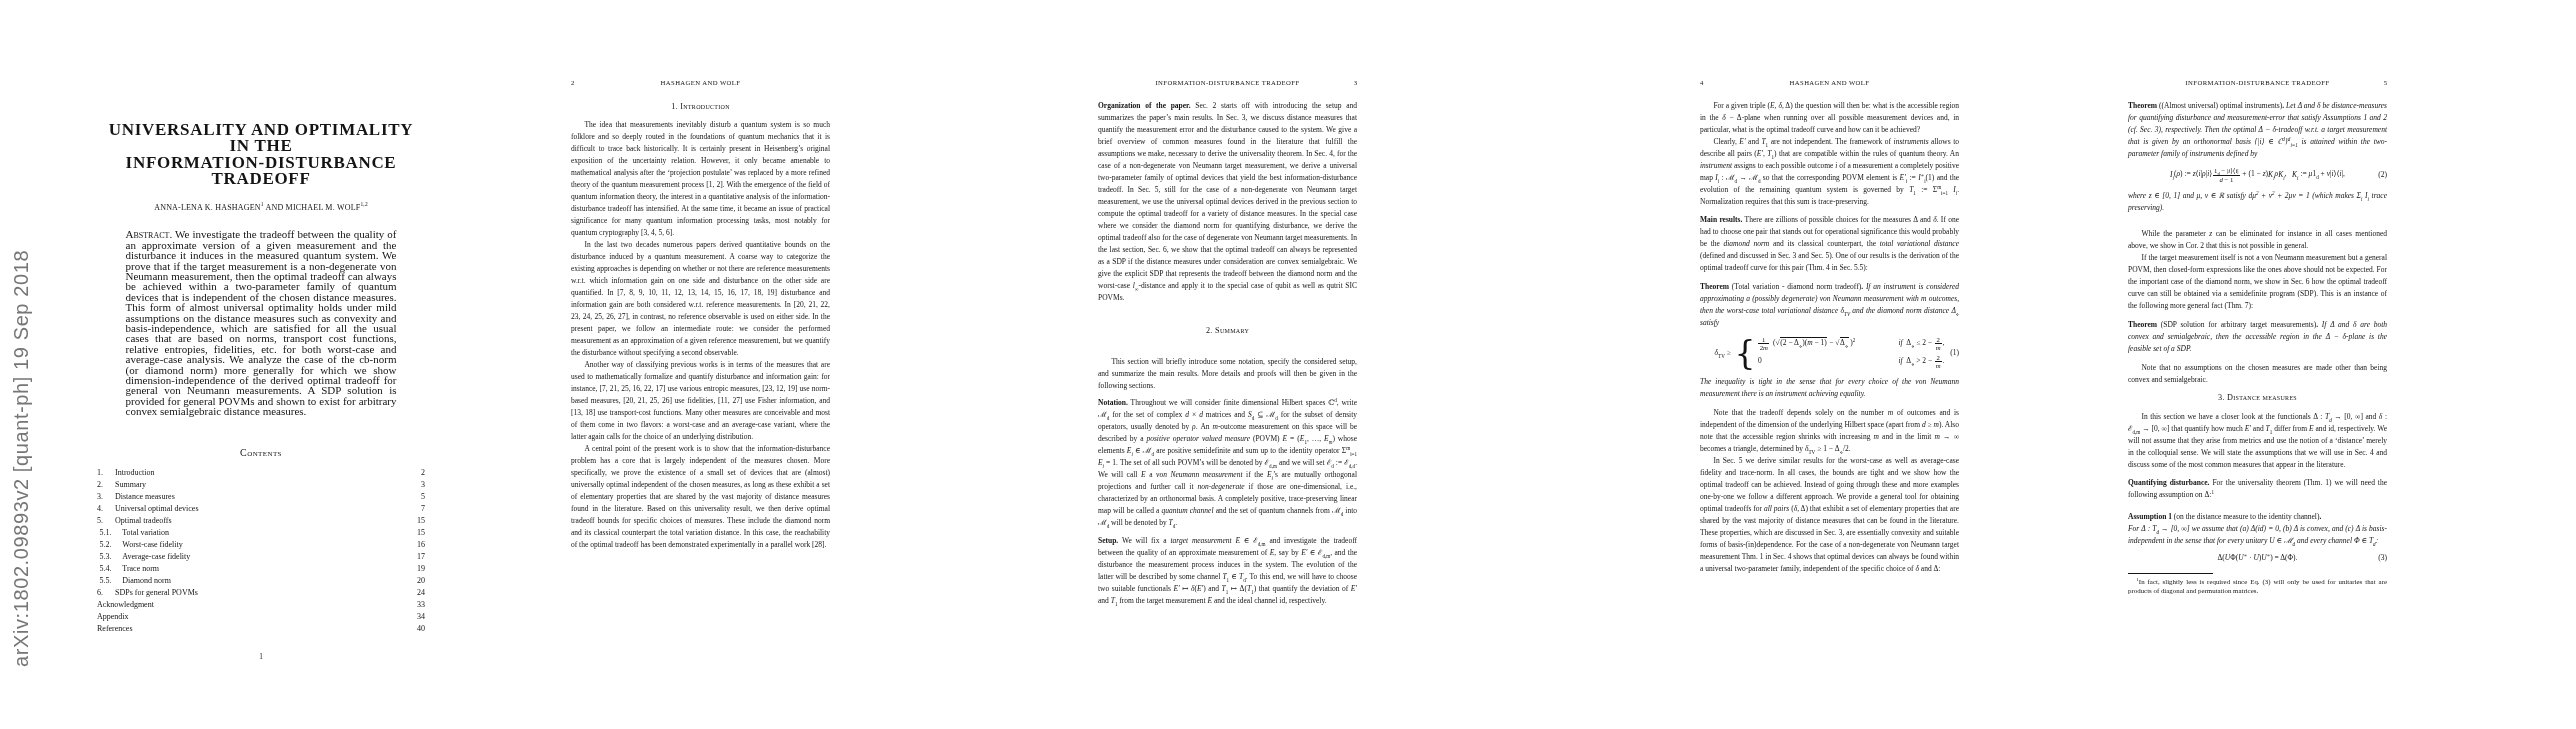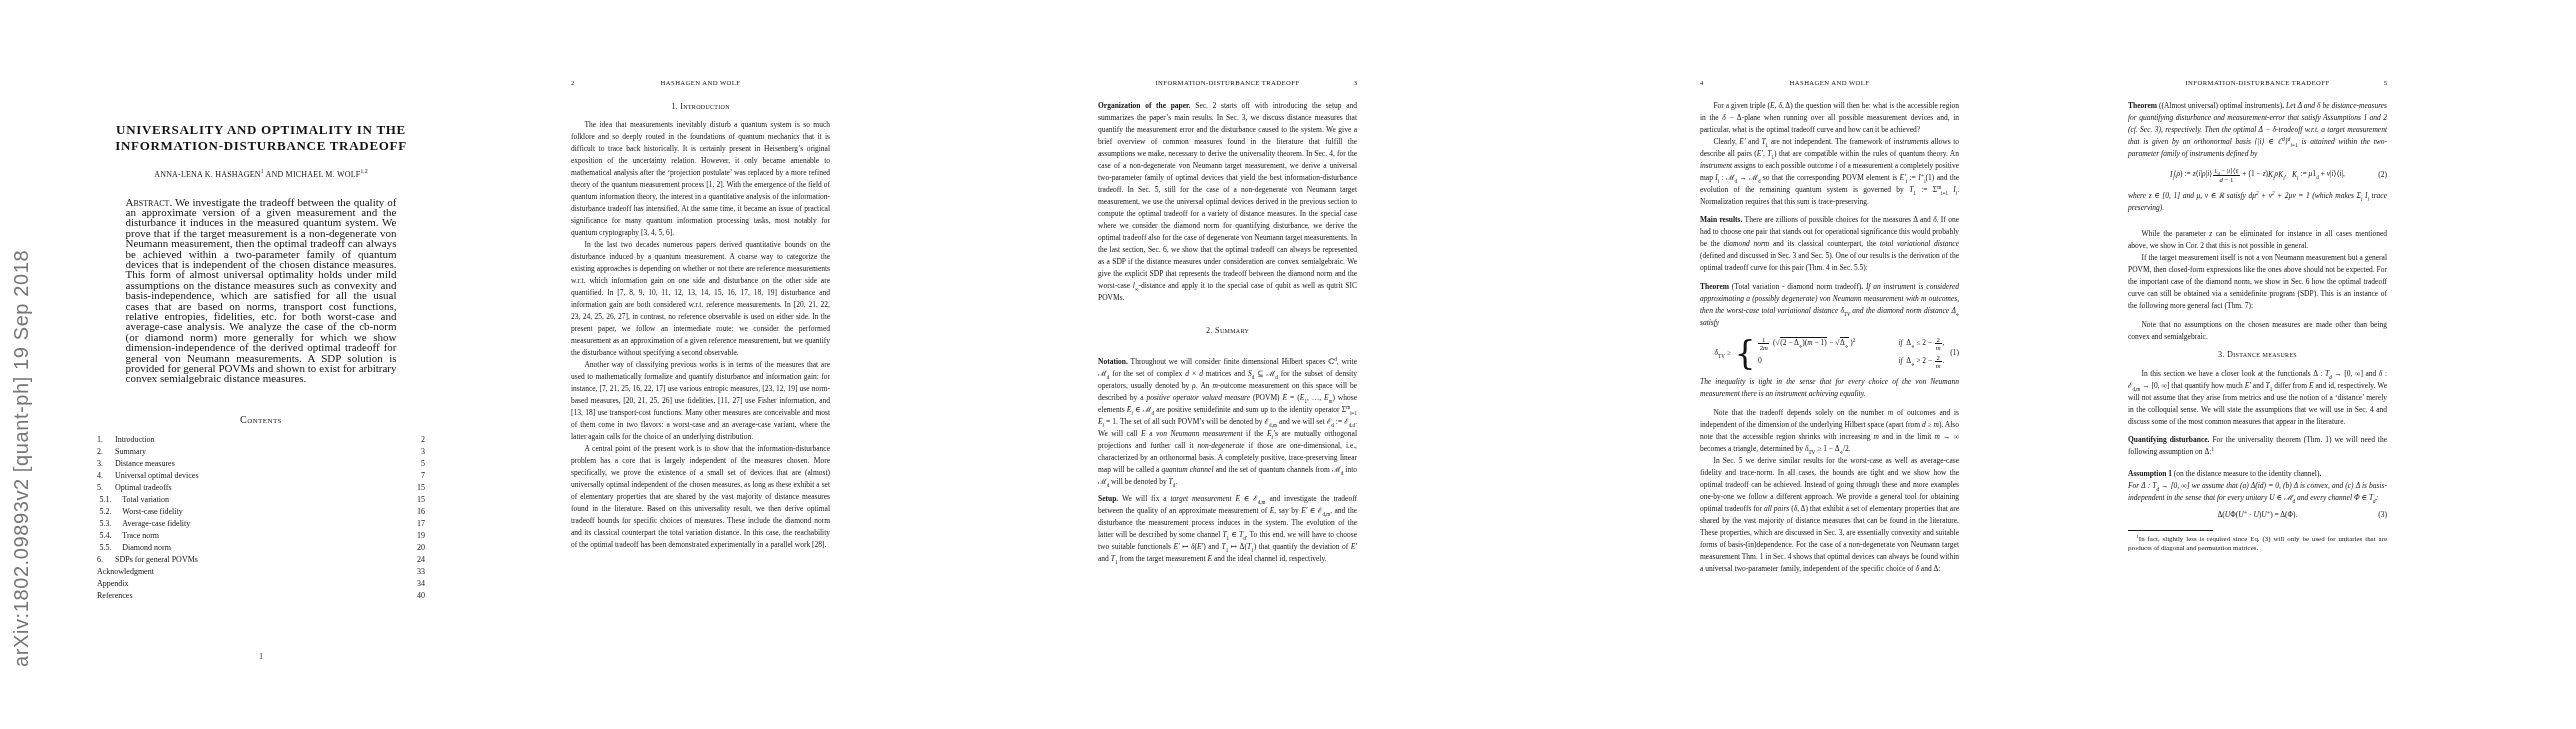--- a/index.html
+++ b/index.html
@@ -32,21 +32,21 @@
   .cases{display:inline-flex;flex-direction:column;gap:2.4px;}
   .case-row{display:flex;align-items:center;}
   .case-f{min-width:132px;}
   .case-c{margin-left:8.5px;}
   .frac{display:inline-block;vertical-align:middle;text-align:center;line-height:1.06;
     font-size:0.9em;margin:0 0.6px;}
   .frac .fnum{display:block;padding:0 1.2px;}
   .frac .fden{display:block;border-top:0.6px solid #141414;padding:0 1.2px;}
   .sq{border-top:0.6px solid #141414;padding:0 0.6px;}
   
-  .p1-title{margin-top:122px;text-align:center;font-weight:bold;font-size:13px;
+  .p1-title{margin-top:122px;text-align:center;font-weight:bold;font-size:17px;
     line-height:16.4px;letter-spacing:0.7px;}
   .p1-authors{margin-top:15px;text-align:center;font-size:8px;letter-spacing:0.2px;line-height:10.3px;}
   .p1-abstract{margin:16.4px auto 0 auto;width:271px;font-size:11px;line-height:10.4px;
     text-align:justify;}
   .p1-contents-title{margin-top:30px;text-align:center;font-variant:small-caps;
     font-size:10px;letter-spacing:0.4px;}
   .p1-toc{margin-top:8px;font-size:8px;line-height:12px;}
   .toc-row{display:flex;align-items:baseline;}
   .toc-num{flex:0 0 18px;}
   .toc-row.sub .toc-num{flex:0 0 18px;padding-left:2.4px;}
@@ -172,20 +172,21 @@
     <p class="body indent">A central point of the present work is to show that the information-disturbance problem has a core that is largely independent of the measures chosen. More specifically, we prove the existence of a small set of devices that are (almost) universally optimal independent of the chosen measures, as long as these exhibit a set of elementary properties that are shared by the vast majority of distance measures found in the literature. Based on this universality result, we then derive optimal tradeoff bounds for specific choices of measures. These include the diamond norm and its classical counterpart the total variation distance. In this case, the reachability of the optimal tradeoff has been demonstrated experimentally in a parallel work [28].</p>
   </section>
 
   <section class="col" style="left:1098px;width:259px;height:729px;">
     <div class="runhead">
       <span>INFORMATION-DISTURBANCE TRADEOFF</span>
       <span class="pn-right">3</span>
     </div>
     <p class="body gap" style="margin-top:9px;"><b>Organization of the paper.</b> Sec. 2 starts off with introducing the setup and summarizes the paper’s main results. In Sec. 3, we discuss distance measures that quantify the measurement error and the disturbance caused to the system. We give a brief overview of common measures found in the literature that fulfill the assumptions we make, necessary to derive the universality theorem. In Sec. 4, for the case of a non-degenerate von Neumann target measurement, we derive a universal two-parameter family of optimal devices that yield the best information-disturbance tradeoff. In Sec. 5, still for the case of a non-degenerate von Neumann target measurement, we use the universal optimal devices derived in the previous section to compute the optimal tradeoff for a variety of distance measures. In the special case where we consider the diamond norm for quantifying disturbance, we derive the optimal tradeoff also for the case of degenerate von Neumann target measurements. In the last section, Sec. 6, we show that the optimal tradeoff can always be represented as a SDP if the distance measures under consideration are convex semialgebraic. We give the explicit SDP that represents the tradeoff between the diamond norm and the worst-case <i>l</i><sub>∞</sub>-distance and apply it to the special case of qubit as well as qutrit SIC POVMs.</p>
     <div class="sechead" style="margin-top:20.7px;margin-bottom:19px;">2. Summary</div>
+    <p class="body indent">This section will briefly introduce some notation, specify the considered setup, and summarize the main results. More details and proofs will then be given in the following sections.</p>
     <p class="body gap"><b>Notation.</b> Throughout we will consider finite dimensional Hilbert spaces ℂ<sup>d</sup>, write ℳ<sub>d</sub> for the set of complex <i>d</i> × <i>d</i> matrices and <i>S</i><sub>d</sub> ⊆ ℳ<sub>d</sub> for the subset of density operators, usually denoted by <i>ρ</i>. An <i>m</i>-outcome measurement on this space will be described by a <i>positive operator valued measure</i> (POVM) <i>E</i> = (<i>E</i><sub>1</sub>, …, <i>E<sub>m</sub></i>) whose elements <i>E<sub>i</sub></i> ∈ ℳ<sub>d</sub> are positive semidefinite and sum up to the identity operator Σ<sup>m</sup><sub>i=1</sub> <i>E<sub>i</sub></i> = 1. The set of all such POVM’s will be denoted by ℰ<sub>d,m</sub> and we will set ℰ<sub>d</sub> := ℰ<sub>d,d</sub>. We will call <i>E</i> a <i>von Neumann measurement</i> if the <i>E<sub>i</sub></i>’s are mutually orthogonal projections and further call it <i>non-degenerate</i> if those are one-dimensional, i.e., characterized by an orthonormal basis. A completely positive, trace-preserving linear map will be called a <i>quantum channel</i> and the set of quantum channels from ℳ<sub>d</sub> into ℳ<sub>d</sub> will be denoted by <i>T</i><sub>d</sub>.</p>
     <p class="body gap"><b>Setup.</b> We will fix a <i>target measurement E</i> ∈ ℰ<sub>d,m</sub> and investigate the tradeoff between the quality of an approximate measurement of <i>E</i>, say by <i>E′</i> ∈ ℰ<sub>d,m</sub>, and the disturbance the measurement process induces in the system. The evolution of the latter will be described by some channel <i>T</i><sub>1</sub> ∈ <i>T</i><sub>d</sub>. To this end, we will have to choose two suitable functionals <i>E′</i> ↦ <i>δ</i>(<i>E′</i>) and <i>T</i><sub>1</sub> ↦ Δ(<i>T</i><sub>1</sub>) that quantify the deviation of <i>E′</i> and <i>T</i><sub>1</sub> from the target measurement <i>E</i> and the ideal channel id, respectively.</p>
   </section>
 
   <section class="col" style="left:1700px;width:259px;height:729px;">
     <div class="runhead">
       <span class="pn-left">4</span>
       <span>HASHAGEN AND WOLF</span>
     </div>
     <p class="body indent" style="margin-top:9px;">For a given triple (<i>E</i>, <i>δ</i>, Δ) the question will then be: what is the accessible region in the <i>δ</i> − Δ-plane when running over all possible measurement devices and, in particular, what is the optimal tradeoff curve and how can it be achieved?</p>
@@ -218,20 +219,21 @@
       <span class="pn-right">5</span>
     </div>
     <p class="body" style="margin-top:9px;"><b>Theorem</b> ((Almost universal) optimal instruments)<b>.</b> <i>Let Δ and δ be distance-measures for quantifying disturbance and measurement-error that satisfy Assumptions 1 and 2 (cf. Sec. 3), respectively. Then the optimal Δ − δ-tradeoff w.r.t. a target measurement that is given by an orthonormal basis {|i⟩ ∈ ℂ<sup>d</sup>}<sup>d</sup><sub>i=1</sub> is attained within the two-parameter family of instruments defined by</i></p>
     <div class="equation">
       <span><i>I<sub>i</sub></i>(<i>ρ</i>) := <i>z</i>⟨<i>i</i>|<i>ρ</i>|<i>i</i>⟩<span class="frac"><span class="fnum">1<sub>d</sub> − |<i>i</i>⟩⟨<i>i</i>|</span><span class="fden"><i>d</i> − 1</span></span> + (1 − <i>z</i>)<i>K<sub>i</sub></i><i>ρ</i><i>K<sub>i</sub></i>,&nbsp;&nbsp;&nbsp;<i>K<sub>i</sub></i> := <i>μ</i>1<sub>d</sub> + <i>ν</i>|<i>i</i>⟩⟨<i>i</i>|,</span>
       <span class="eq-num">(2)</span>
     </div>
     <p class="body"><i>where z ∈ [0, 1] and μ, ν ∈ ℝ satisfy dμ<sup>2</sup> + ν<sup>2</sup> + 2μν = 1 (which makes Σ<sub>i</sub> I<sub>i</sub> trace preserving).</i></p>
     <p class="body indent" style="margin-top:14px;">While the parameter <i>z</i> can be eliminated for instance in all cases mentioned above, we show in Cor. 2 that this is not possible in general.</p>
     <p class="body indent">If the target measurement itself is not a von Neumann measurement but a general POVM, then closed-form expressions like the ones above should not be expected. For the important case of the diamond norm, we show in Sec. 6 how the optimal tradeoff curve can still be obtained via a semidefinite program (SDP). This is an instance of the following more general fact (Thm. 7):</p>
+    <p class="body gap" style="margin-top:7.3px;"><b>Theorem</b> (SDP solution for arbitrary target measurements)<b>.</b> <i>If Δ and δ are both convex and semialgebraic, then the accessible region in the Δ − δ-plane is the feasible set of a SDP.</i></p>
     <p class="body indent" style="margin-top:6.7px;">Note that no assumptions on the chosen measures are made other than being convex and semialgebraic.</p>
     <div class="sechead" style="margin-top:6px;margin-bottom:7.3px;">3. Distance measures</div>
     <p class="body indent">In this section we have a closer look at the functionals Δ : <i>T<sub>d</sub></i> → [0, ∞] and <i>δ</i> : ℰ<sub>d,m</sub> → [0, ∞] that quantify how much <i>E′</i> and <i>T</i><sub>1</sub> differ from <i>E</i> and id, respectively. We will not assume that they arise from metrics and use the notion of a ‘distance’ merely in the colloquial sense. We will state the assumptions that we will use in Sec. 4 and discuss some of the most common measures that appear in the literature.</p>
     <p class="body gap"><b>Quantifying disturbance.</b> For the universality theorem (Thm. 1) we will need the following assumption on Δ:<sup>1</sup></p>
     <p class="body gap" style="margin-top:10px;"><b>Assumption 1</b> (on the distance measure to the identity channel)<b>.</b><br><i>For Δ : T<sub>d</sub> → [0, ∞] we assume that (a) Δ(id) = 0, (b) Δ is convex, and (c) Δ is basis-independent in the sense that for every unitary U ∈ ℳ<sub>d</sub> and every channel Φ ∈ T<sub>d</sub>:</i></p>
     <div class="equation" style="margin:5.5px 0;">
       <span>Δ(<i>U</i>Φ(<i>U</i><sup>∗</sup> · <i>U</i>)<i>U</i><sup>∗</sup>) = Δ(Φ).</span>
       <span class="eq-num">(3)</span>
     </div>
     <div class="fn-rule"></div>

